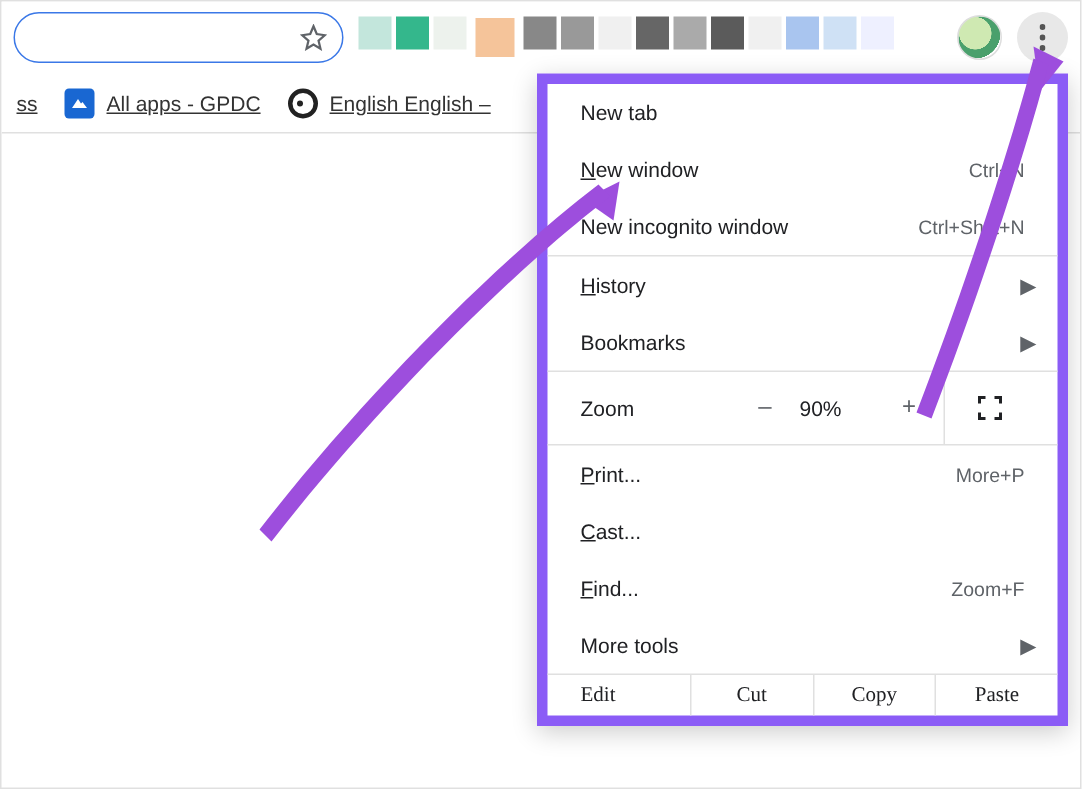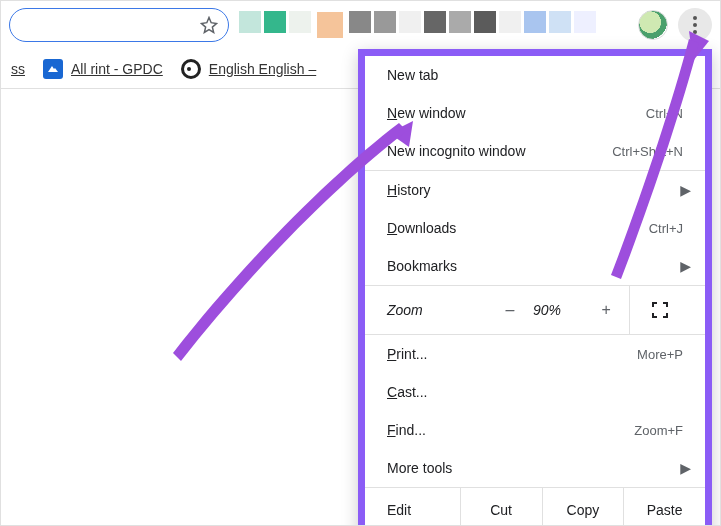--- a/index.html
+++ b/index.html
@@ -19,27 +19,27 @@
 .fi-blue { background: #1967d2; } .fi-blue svg { width: 12px; height: 10px; }
 .fi-ring { width: 20px; height: 20px; border: 3px solid #222; border-radius: 50%; position: relative; background: transparent; }
 .fi-ring:after { content:""; position:absolute; width:4px; height:4px; border-radius:50%; background:#222; left:3px; top:5px; }
 .menu { position: absolute; top: 48px; right: 8px; width: 354px; background: #fff; border: 7px solid #8b5cf6; box-shadow: 0 4px 16px rgba(0,0,0,0.2); z-index: 10; font-size: 14px; }
 .menu-row { display: flex; align-items: center; height: 38px; padding: 0 22px; cursor: pointer; position: relative; }
 .menu-row .label { flex: 1; }
 .menu-row .short { color: #5f6368; font-size: 13px; }
 .menu-row .arrow { position: absolute; right: 14px; color: #5f6368; }
 .u { text-decoration: underline; }
 .divider { height: 1px; background: #e0e0e0; }
-.zoom-row { display: flex; align-items: center; height: 48px; padding: 0 12px 0 22px; font-style: italic; }
+.zoom-row { display: flex; align-items: center; height: 48px; padding: 0 12px 0 22px; }
 .zoom-row .label { width: 100px; }
 .zoom-row .btn { width: 46px; text-align: center; cursor: pointer; color: #5f6368; font-size: 16px; }
 .zoom-row .pct { width: 50px; }
 .zoom-row .sep { width: 1px; height: 48px; background: #e0e0e0; }
 .fs-icon { width:16px; height:16px; margin: 0 auto; display:block; }
-.edit-row { display: flex; align-items: flex-end; height: 44px; border-top: 1px solid #e0e0e0; }
+.edit-row { display: flex; align-items: flex-end; height: 28px; border-top: 1px solid #e0e0e0; font-family: Liberation Serif, serif; }
 .edit-row .cell { flex: 1; text-align: center; padding: 0 8px; border-left: 1px solid #e0e0e0; cursor: pointer; height: 100%; display: flex; align-items: center; justify-content: center; }
 .edit-row .cell:first-child { border-left: none; text-align: left; justify-content: flex-start; padding-left: 22px; cursor: default; }
 .annot-arrow { position: absolute; z-index: 20; pointer-events: none; }
 .annot-arrow svg { overflow: visible; }
 .annot-arrow svg path, .annot-arrow svg polygon { fill: #9d4edd; }
 </style>
 </head>
 <body>
 
 <div class="toolbar">
@@ -77,21 +77,21 @@
 <div class="bookmarkbar">
   <div class="bm-item">
     <span>ss</span>
   </div>
   <div class="bm-item">
     <div class="favicon fi-blue">
       <svg viewBox="0 0 12 10">
           <path fill="#fff" d="M1 8l4-6 2 3 1-1 3 4z"></path>
         </svg>
     </div>
-    <span>All rint - GPDC</span>
+    <span>All apps - GPDC</span>
   </div>
   <div class="bm-item">
     <div class="fi-ring"></div>
     <span>English English –</span>
   </div>
 </div>
 
 <div class="menu">
   <div class="menu-row">
     <span class="label">New tab</span>
@@ -101,24 +101,20 @@
     <span class="short">Ctrl+N</span>
   </div>
   <div class="menu-row">
     <span class="label">New incognito window</span>
     <span class="short">Ctrl+Shift+N</span>
   </div>
   <div class="divider"></div>
   <div class="menu-row">
     <span class="label"><span class="u">H</span>istory</span>
     <span class="arrow">▶</span>
-  </div>
-  <div class="menu-row">
-    <span class="label"><span class="u">D</span>ownloads</span>
-    <span class="short">Ctrl+J</span>
   </div>
   <div class="menu-row">
     <span class="label">Bookmarks</span>
     <span class="arrow">▶</span>
   </div>
   <div class="divider"></div>
   <div class="zoom-row">
     <span class="label">Zoom</span>
     <span class="btn">–</span>
     <span class="pct">90%</span>

